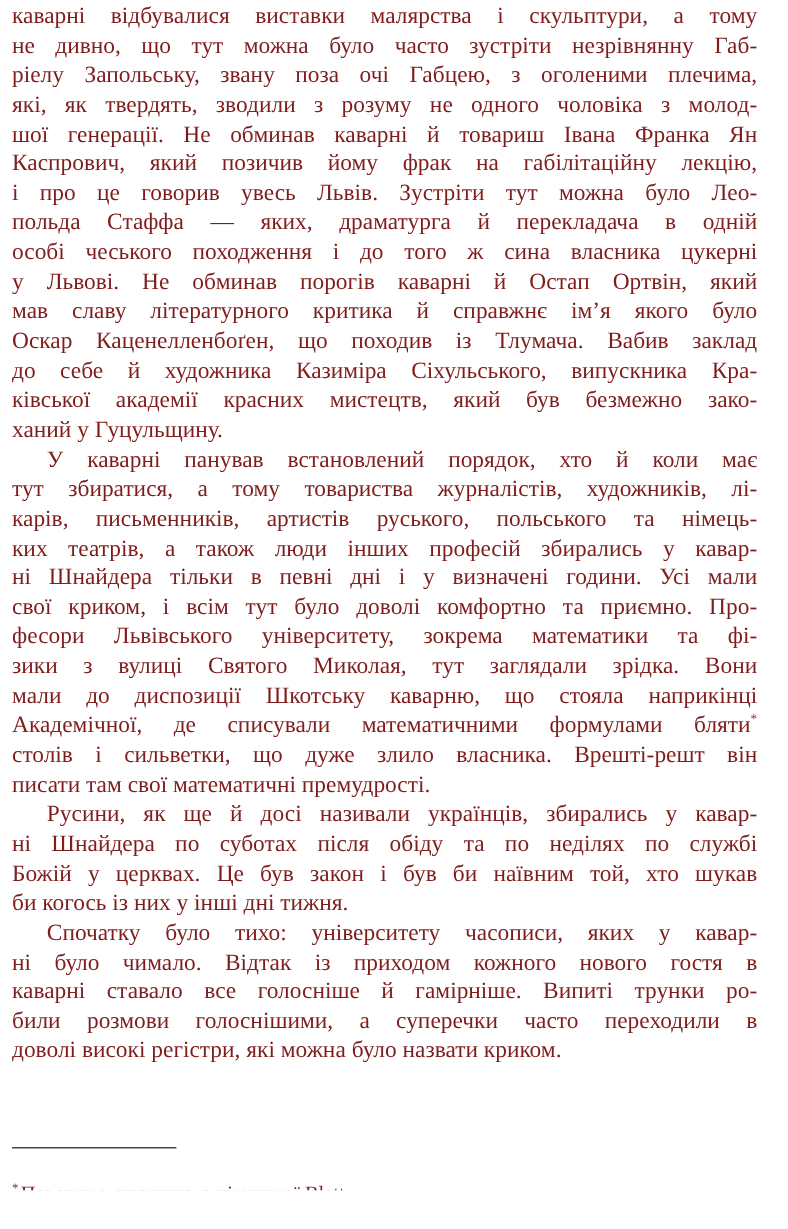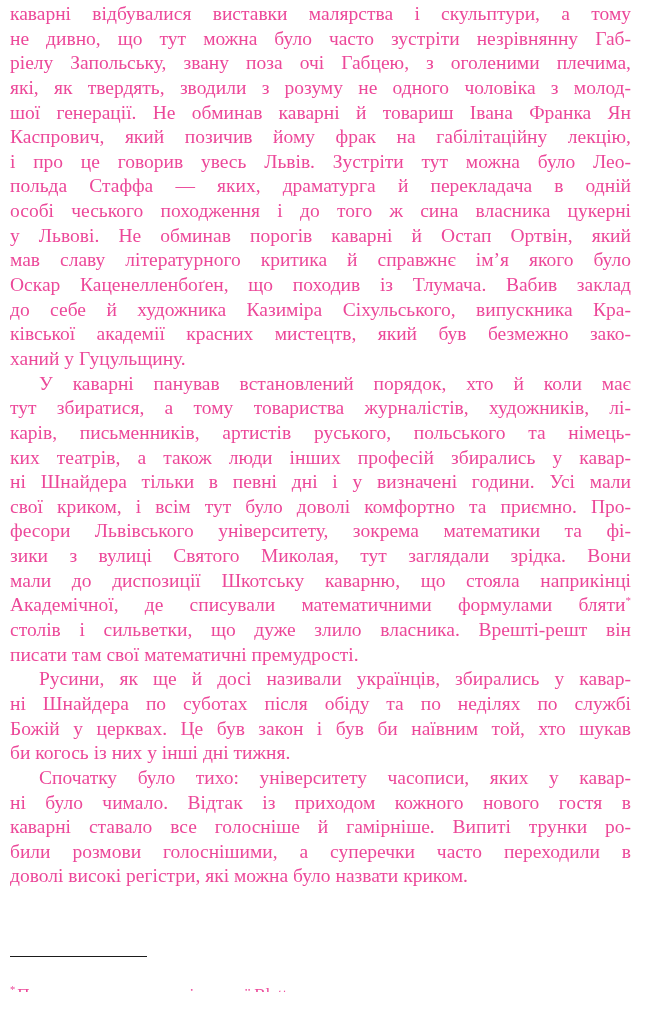--- a/index.html
+++ b/index.html
@@ -5,21 +5,21 @@
   html, body {
     margin: 0;
     padding: 0;
     background: #ffffff;
   }
   .page {
     position: relative;
     width: 657px;
     height: 992px;
     background: #ffffff;
-    color: #ec4899;
+    color: #7f1d1d;
     font-family: "Liberation Serif", "DejaVu Serif", serif;
     overflow: hidden;
   }
   .text-block {
     position: absolute;
     left: 10px;
     top: 2px;
     width: 621px;
   }
   .line {

